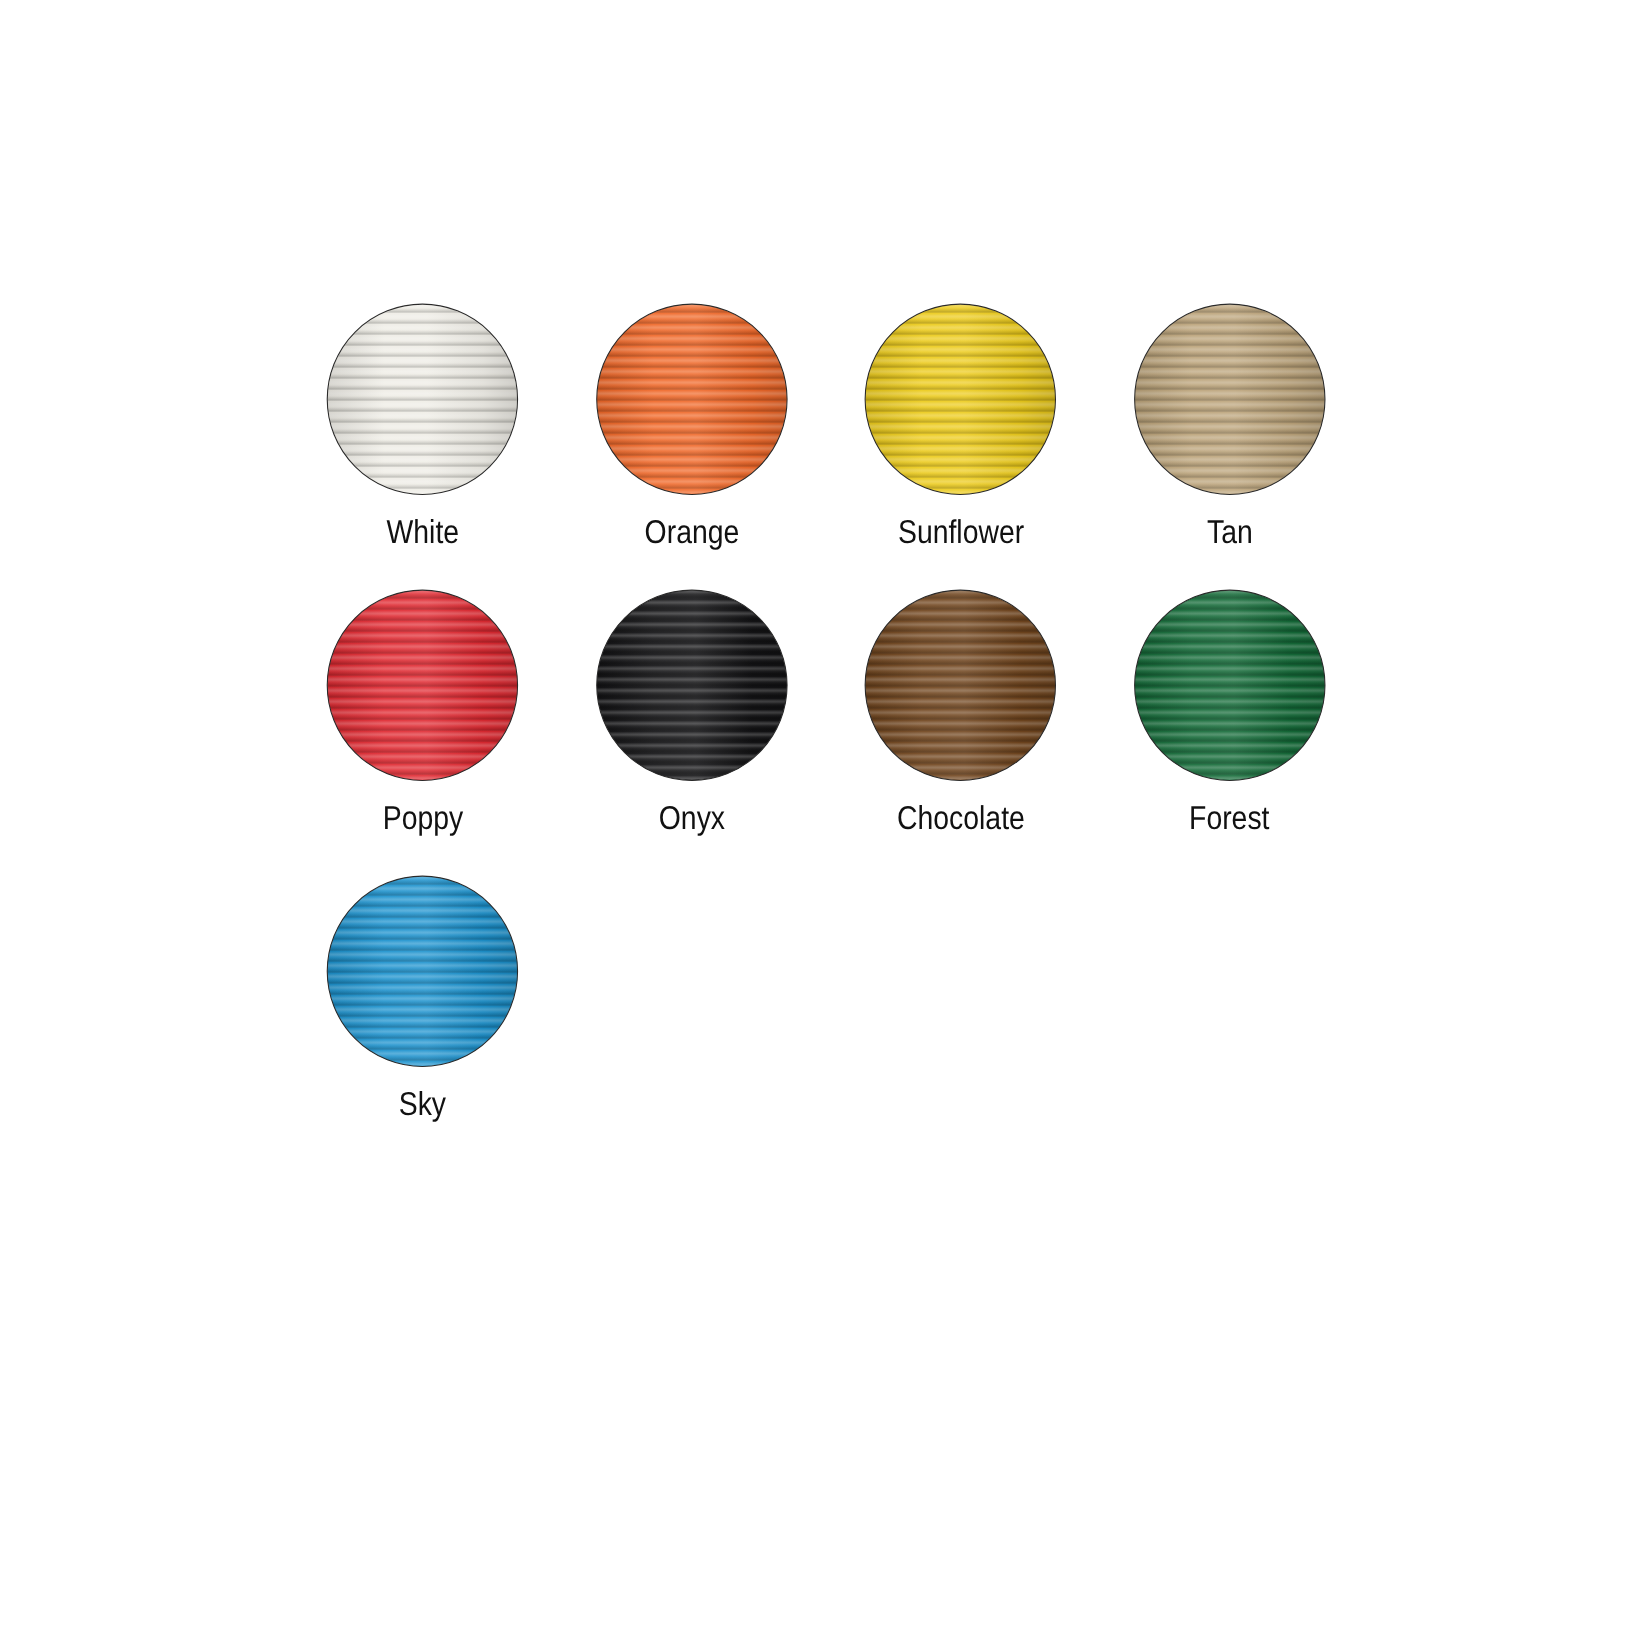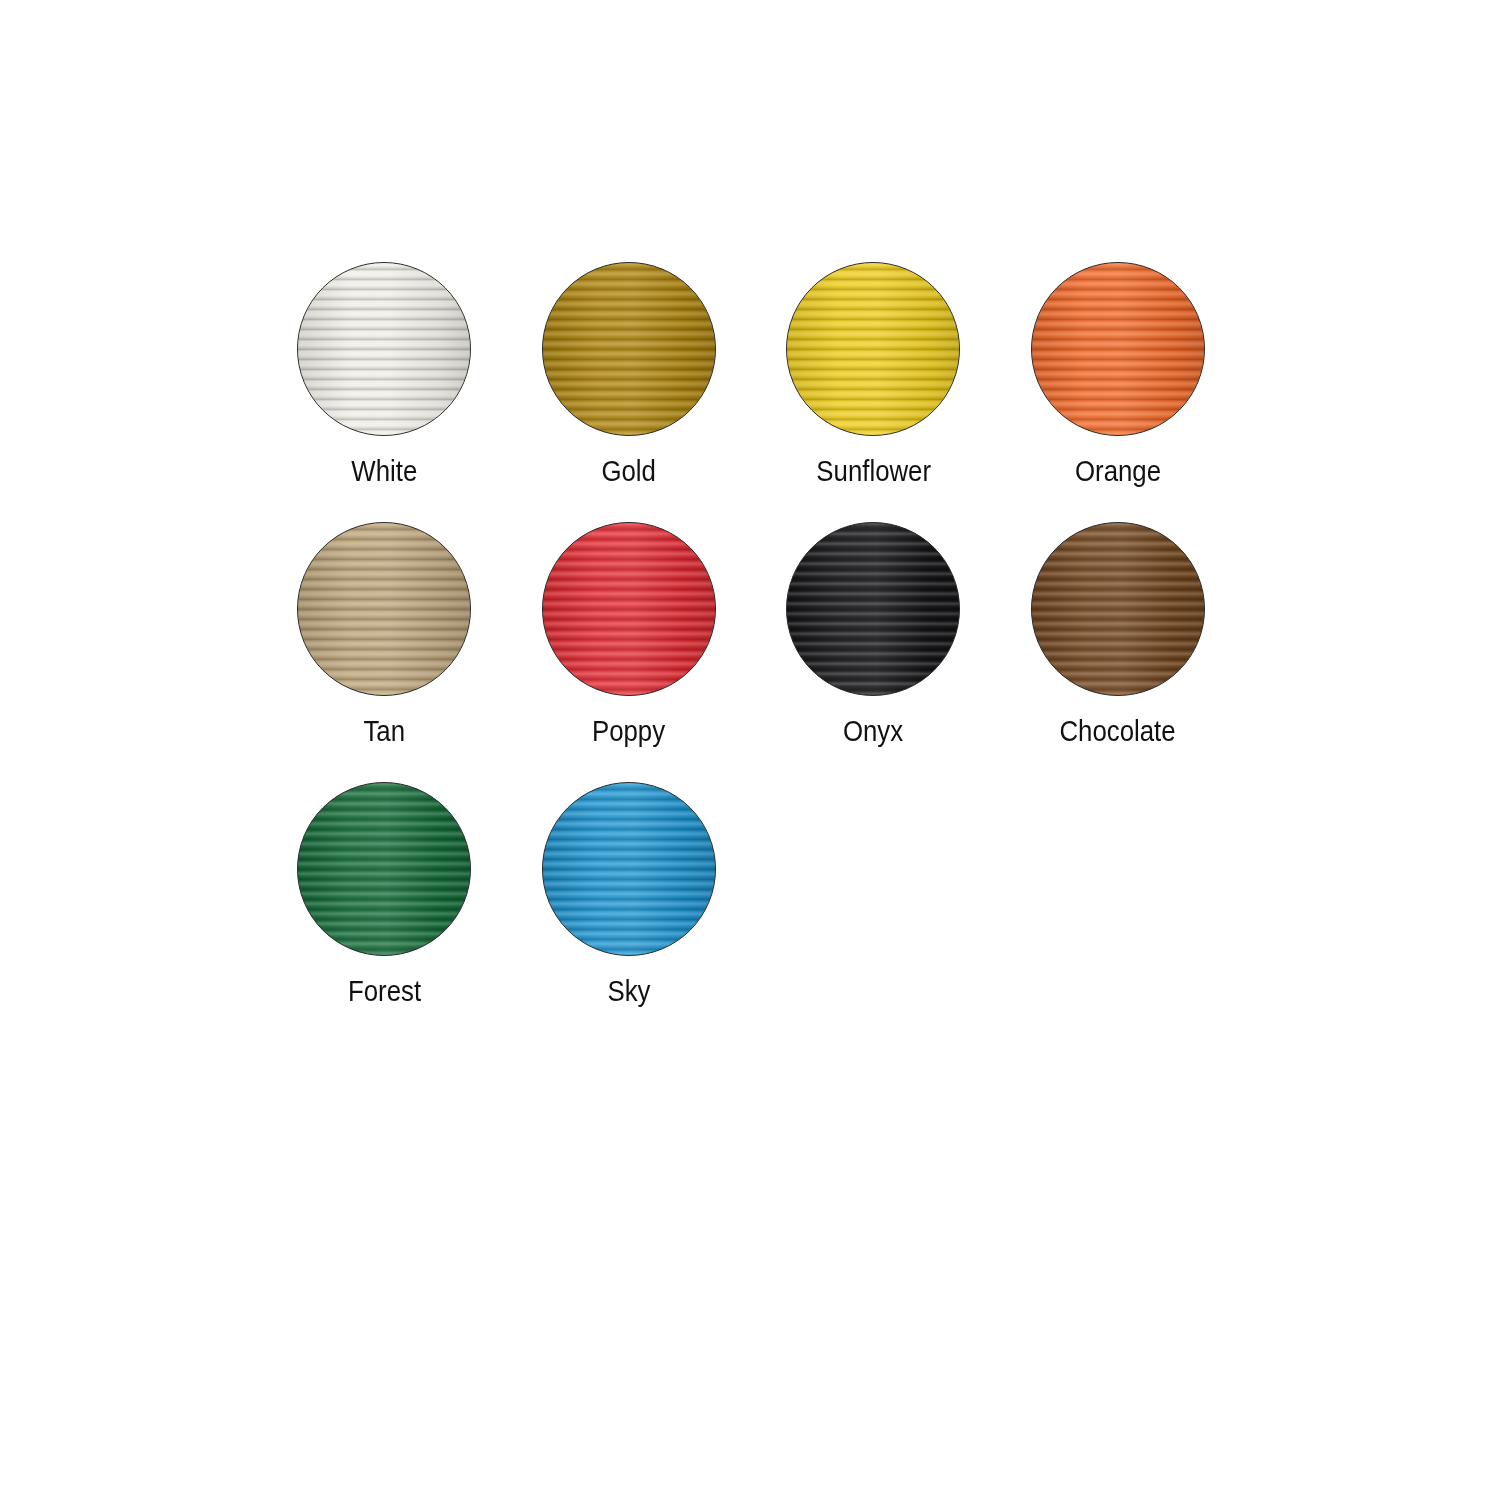--- a/index.html
+++ b/index.html
@@ -34,21 +34,21 @@
     grid-template-rows: repeat(4, 260px);
     justify-items: center;
   }
 
   .swatch-cell {
     width: 100%;
     height: 260px;
     display: flex;
     flex-direction: column;
     align-items: center;
-    justify-content: center;
+    justify-content: flex-end;
   }
 
   .swatch-disc {
     position: relative;
     width: 174px;
     height: 174px;
     border-radius: 50%;
     margin-top: 8px;
     border: 1.5px solid #2a2a2a;
     box-sizing: border-box;
@@ -110,33 +110,29 @@
 <body>
 
 <div id="swatch-board" style="background: rgb(255, 255, 255);">
   <div class="swatch-grid">
 
     <div class="swatch-cell">
       <div class="swatch-disc" style="background-color: rgb(239, 237, 230); border-color: rgb(42, 42, 42);"></div>
       <div class="swatch-label" style="color: rgb(17, 17, 17);">White</div>
     </div>
 
+
     <div class="swatch-cell">
-      <div class="swatch-disc" style="background-color: rgb(172, 132, 15); border-color: rgb(42, 42, 42);"></div>
-      <div class="swatch-label" style="color: rgb(17, 17, 17);">Gold</div>
+      <div class="swatch-disc" style="background-color: rgb(240, 105, 42); border-color: rgb(42, 42, 42);"></div>
+      <div class="swatch-label" style="color: rgb(17, 17, 17);">Orange</div>
     </div>
 
     <div class="swatch-cell">
       <div class="swatch-disc" style="background-color: rgb(236, 203, 28); border-color: rgb(42, 42, 42);"></div>
       <div class="swatch-label" style="color: rgb(17, 17, 17);">Sunflower</div>
-    </div>
-
-    <div class="swatch-cell">
-      <div class="swatch-disc" style="background-color: rgb(240, 105, 42); border-color: rgb(42, 42, 42);"></div>
-      <div class="swatch-label" style="color: rgb(17, 17, 17);">Orange</div>
     </div>
 
 
     <div class="swatch-cell">
       <div class="swatch-disc" style="background-color: rgb(188, 164, 123); border-color: rgb(42, 42, 42);"></div>
       <div class="swatch-label" style="color: rgb(17, 17, 17);">Tan</div>
     </div>
 
 
     <div class="swatch-cell">

